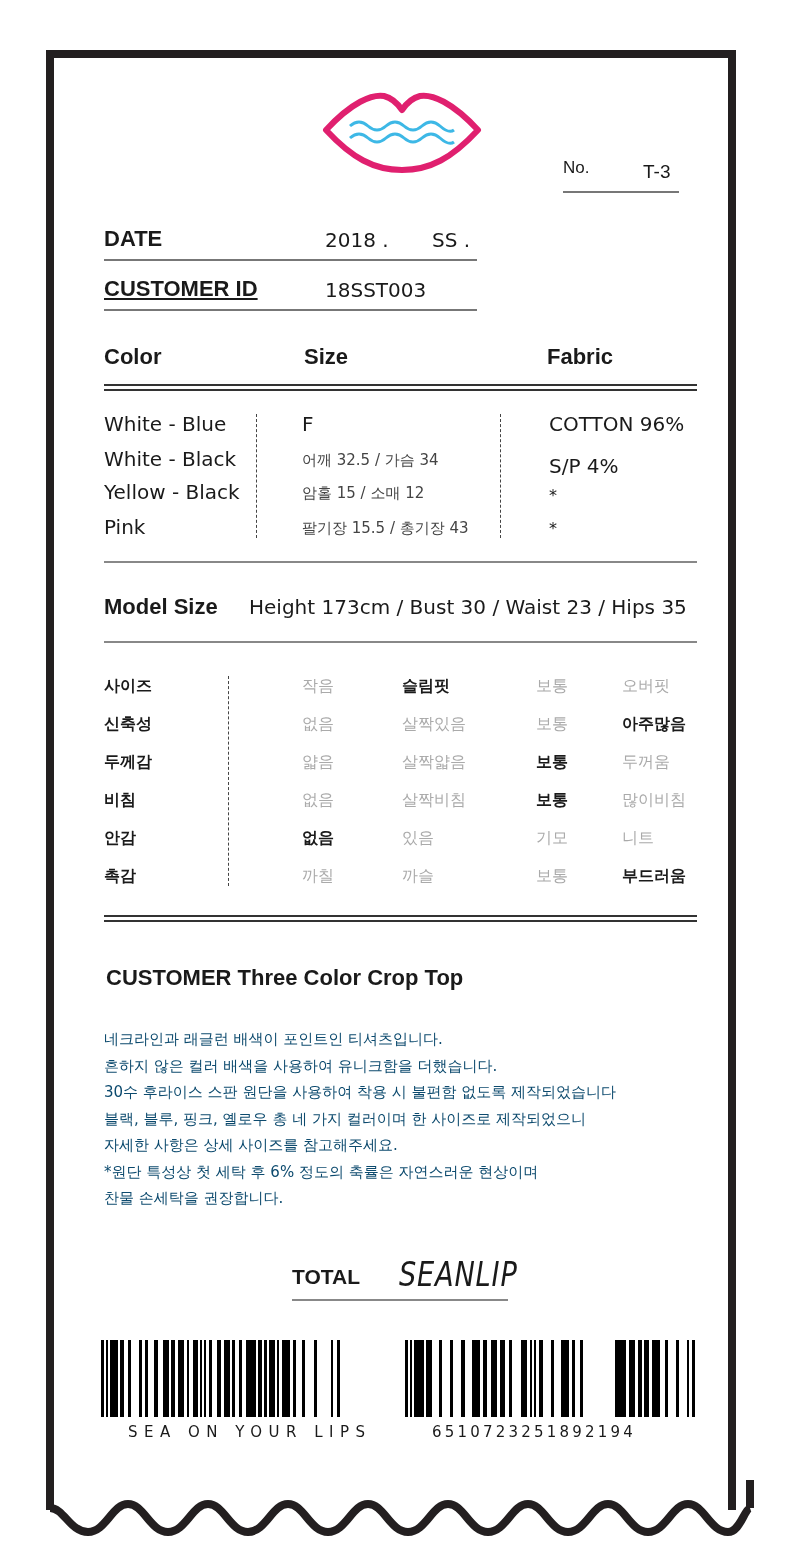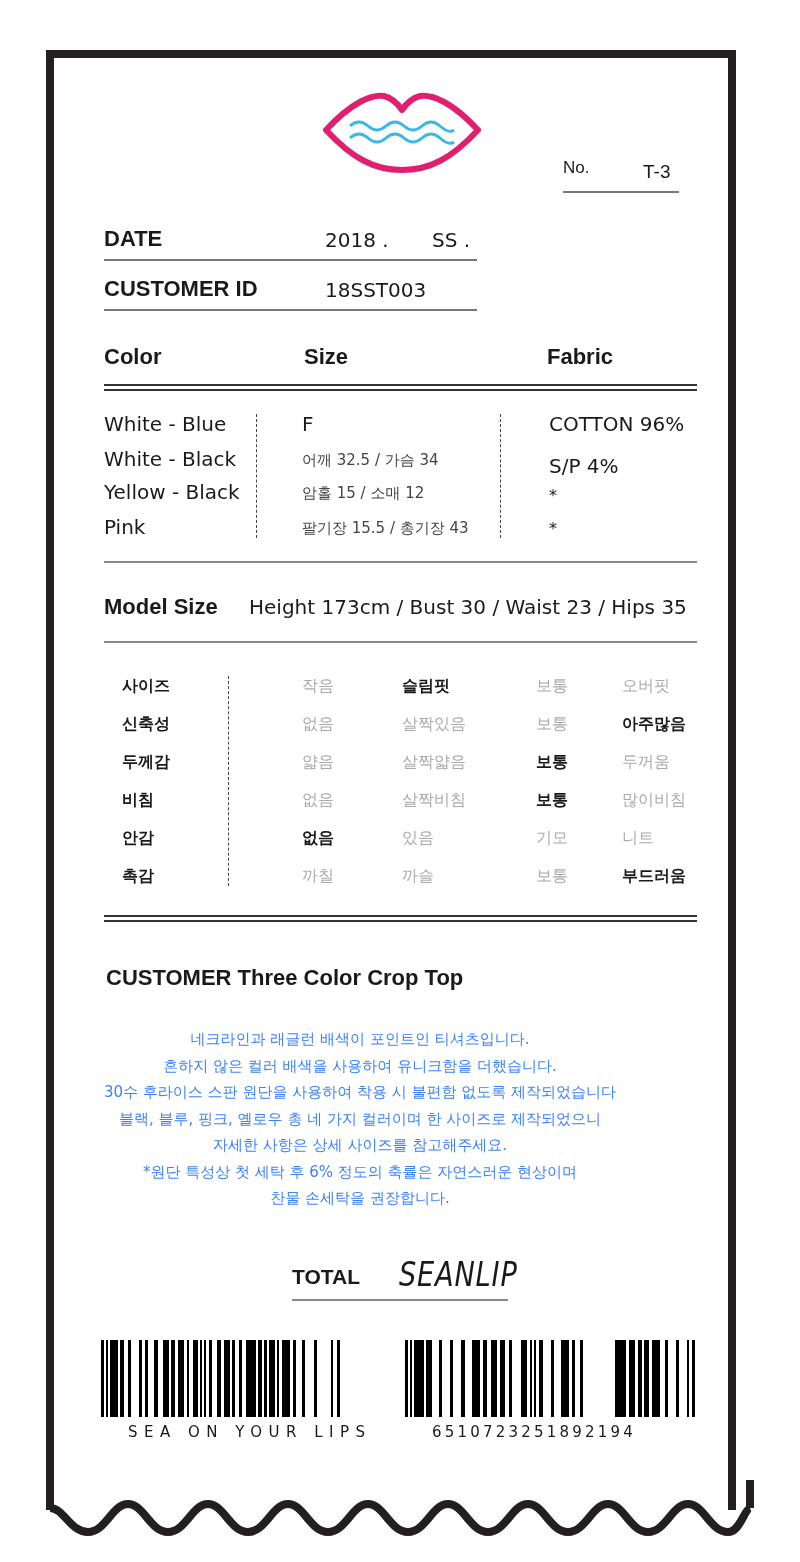--- a/index.html
+++ b/index.html
@@ -16,25 +16,25 @@
   .no-line { left:563px; top:191px; width:116px; height:2px; background:#777; }
   .lbl { font-weight:bold; font-size:22px; }
   .val { font-size:20px; font-family:"DejaVu Sans", sans-serif; }
   .hline { position:absolute; height:2px; background:#777; }
   .dline { position:absolute; height:2px; background:#333; }
   .hdr { font-weight:bold; font-size:22px; }
   .cell { font-size:20px; font-family:"DejaVu Sans", sans-serif; }
   .ko { font-size:15px; color:#444; font-family:"DejaVu Sans", sans-serif; }
   .dash { position:absolute; width:0; border-left:1.5px dashed #444; }
   .trow { position:absolute; font-size:16px; font-family:"DejaVu Sans", sans-serif; }
-  .trow .lab { position:absolute; left:0; font-weight:bold; color:#1a1a1a;margin-left:18px; }
+  .trow .lab { position:absolute; left:0; font-weight:bold; color:#1a1a1a; }
   .trow .o { position:absolute; color:#aaa; white-space:nowrap; }
   .trow .o.on { color:#1a1a1a; font-weight:bold; }
-  .desc { left:104px; top:1026px; font-size:15px; line-height:26.5px; color:#3b82f6;
-          font-family:"DejaVu Sans", sans-serif;text-align:center; }
+  .desc { left:104px; top:1026px; font-size:15px; line-height:26.5px; color:#0c4a6e;
+          font-family:"DejaVu Sans", sans-serif; }
   .desc div { white-space:nowrap; }
   .barcode { position:absolute; top:1340px; height:77px; }
   .bcap { position:absolute; top:1423px; font-size:15px; letter-spacing:6.5px; font-family:"DejaVu Sans", sans-serif;text-align:right; }
 </style>
 </head>
 <body>
 
 <div class="frame"></div>
 <svg class="wave" viewBox="0 0 740 70">
   <path d="M16 0 L16 22 C26 22 32 40 44 48 C56 56 68 48 74 40 C84 26 92 18 104 18 C116 18 124 26 134 40 C140 48 152 56 164 48 C176 40 182 26 192 18" fill="none" stroke="#231f20" stroke-width="0"></path>
@@ -51,21 +51,21 @@
 </svg>
 
 <div class="abs no-label">No.</div>
 <div class="abs no-value">T-3</div>
 <div class="no-line abs"></div>
 
 <div class="abs lbl" style="left:104px;top:226px;">DATE</div>
 <div class="abs val" style="left:325px;top:228px;">2018 .</div>
 <div class="abs val" style="left:432px;top:228px;">SS .</div>
 <div class="hline" style="left:104px;top:259px;width:373px;"></div>
-<div class="abs lbl" style="left:104px;top:276px;">CUSTOMER ID</div>
+<div class="abs lbl" style="left:104px;top:276px;text-decoration:underline;">CUSTOMER ID</div>
 <div class="abs val" style="left:325px;top:278px;text-align:center;">18SST003</div>
 <div class="hline" style="left:104px;top:309px;width:373px;"></div>
 
 <div class="abs hdr" style="left:104px;top:344px;">Color</div>
 <div class="abs hdr" style="left:304px;top:344px;">Size</div>
 <div class="abs hdr" style="left:547px;top:344px;">Fabric</div>
 <div class="dline" style="left:104px;top:384px;width:593px;height:1.5px;"></div>
 <div class="dline" style="left:104px;top:389px;width:593px;height:1.5px;"></div>
 
 <div class="abs cell" style="left:104px;top:412px;">White - Blue</div>

